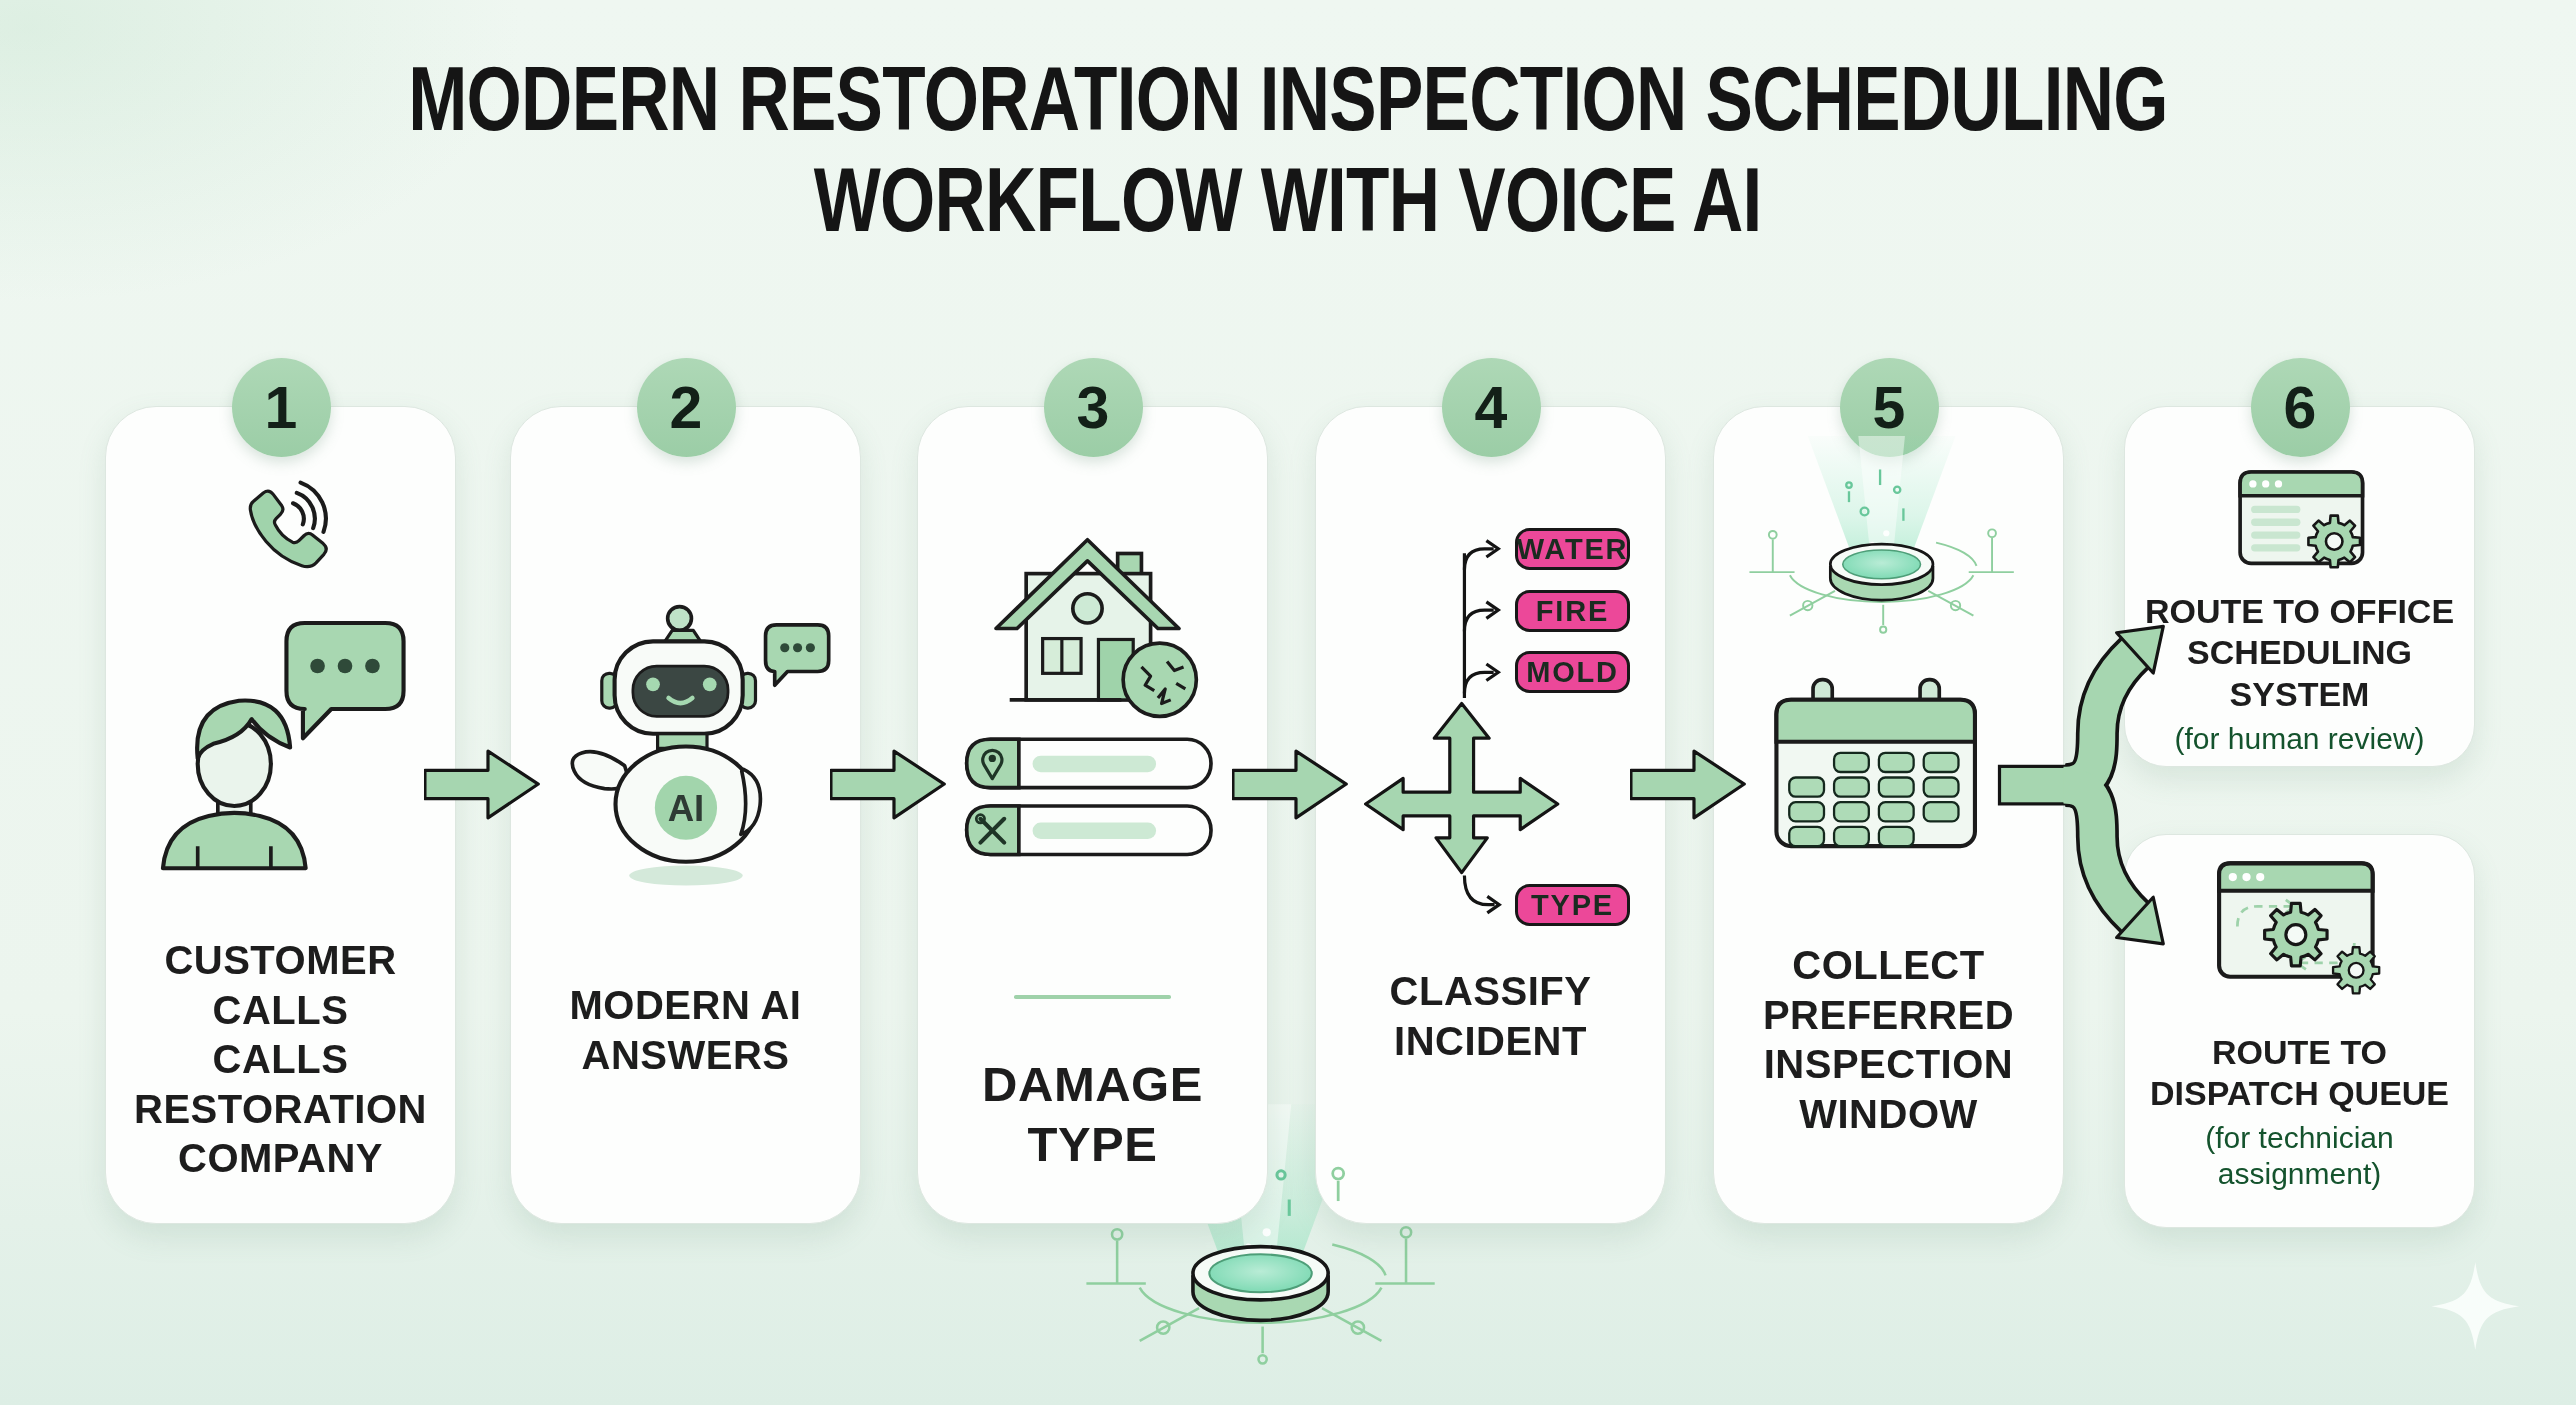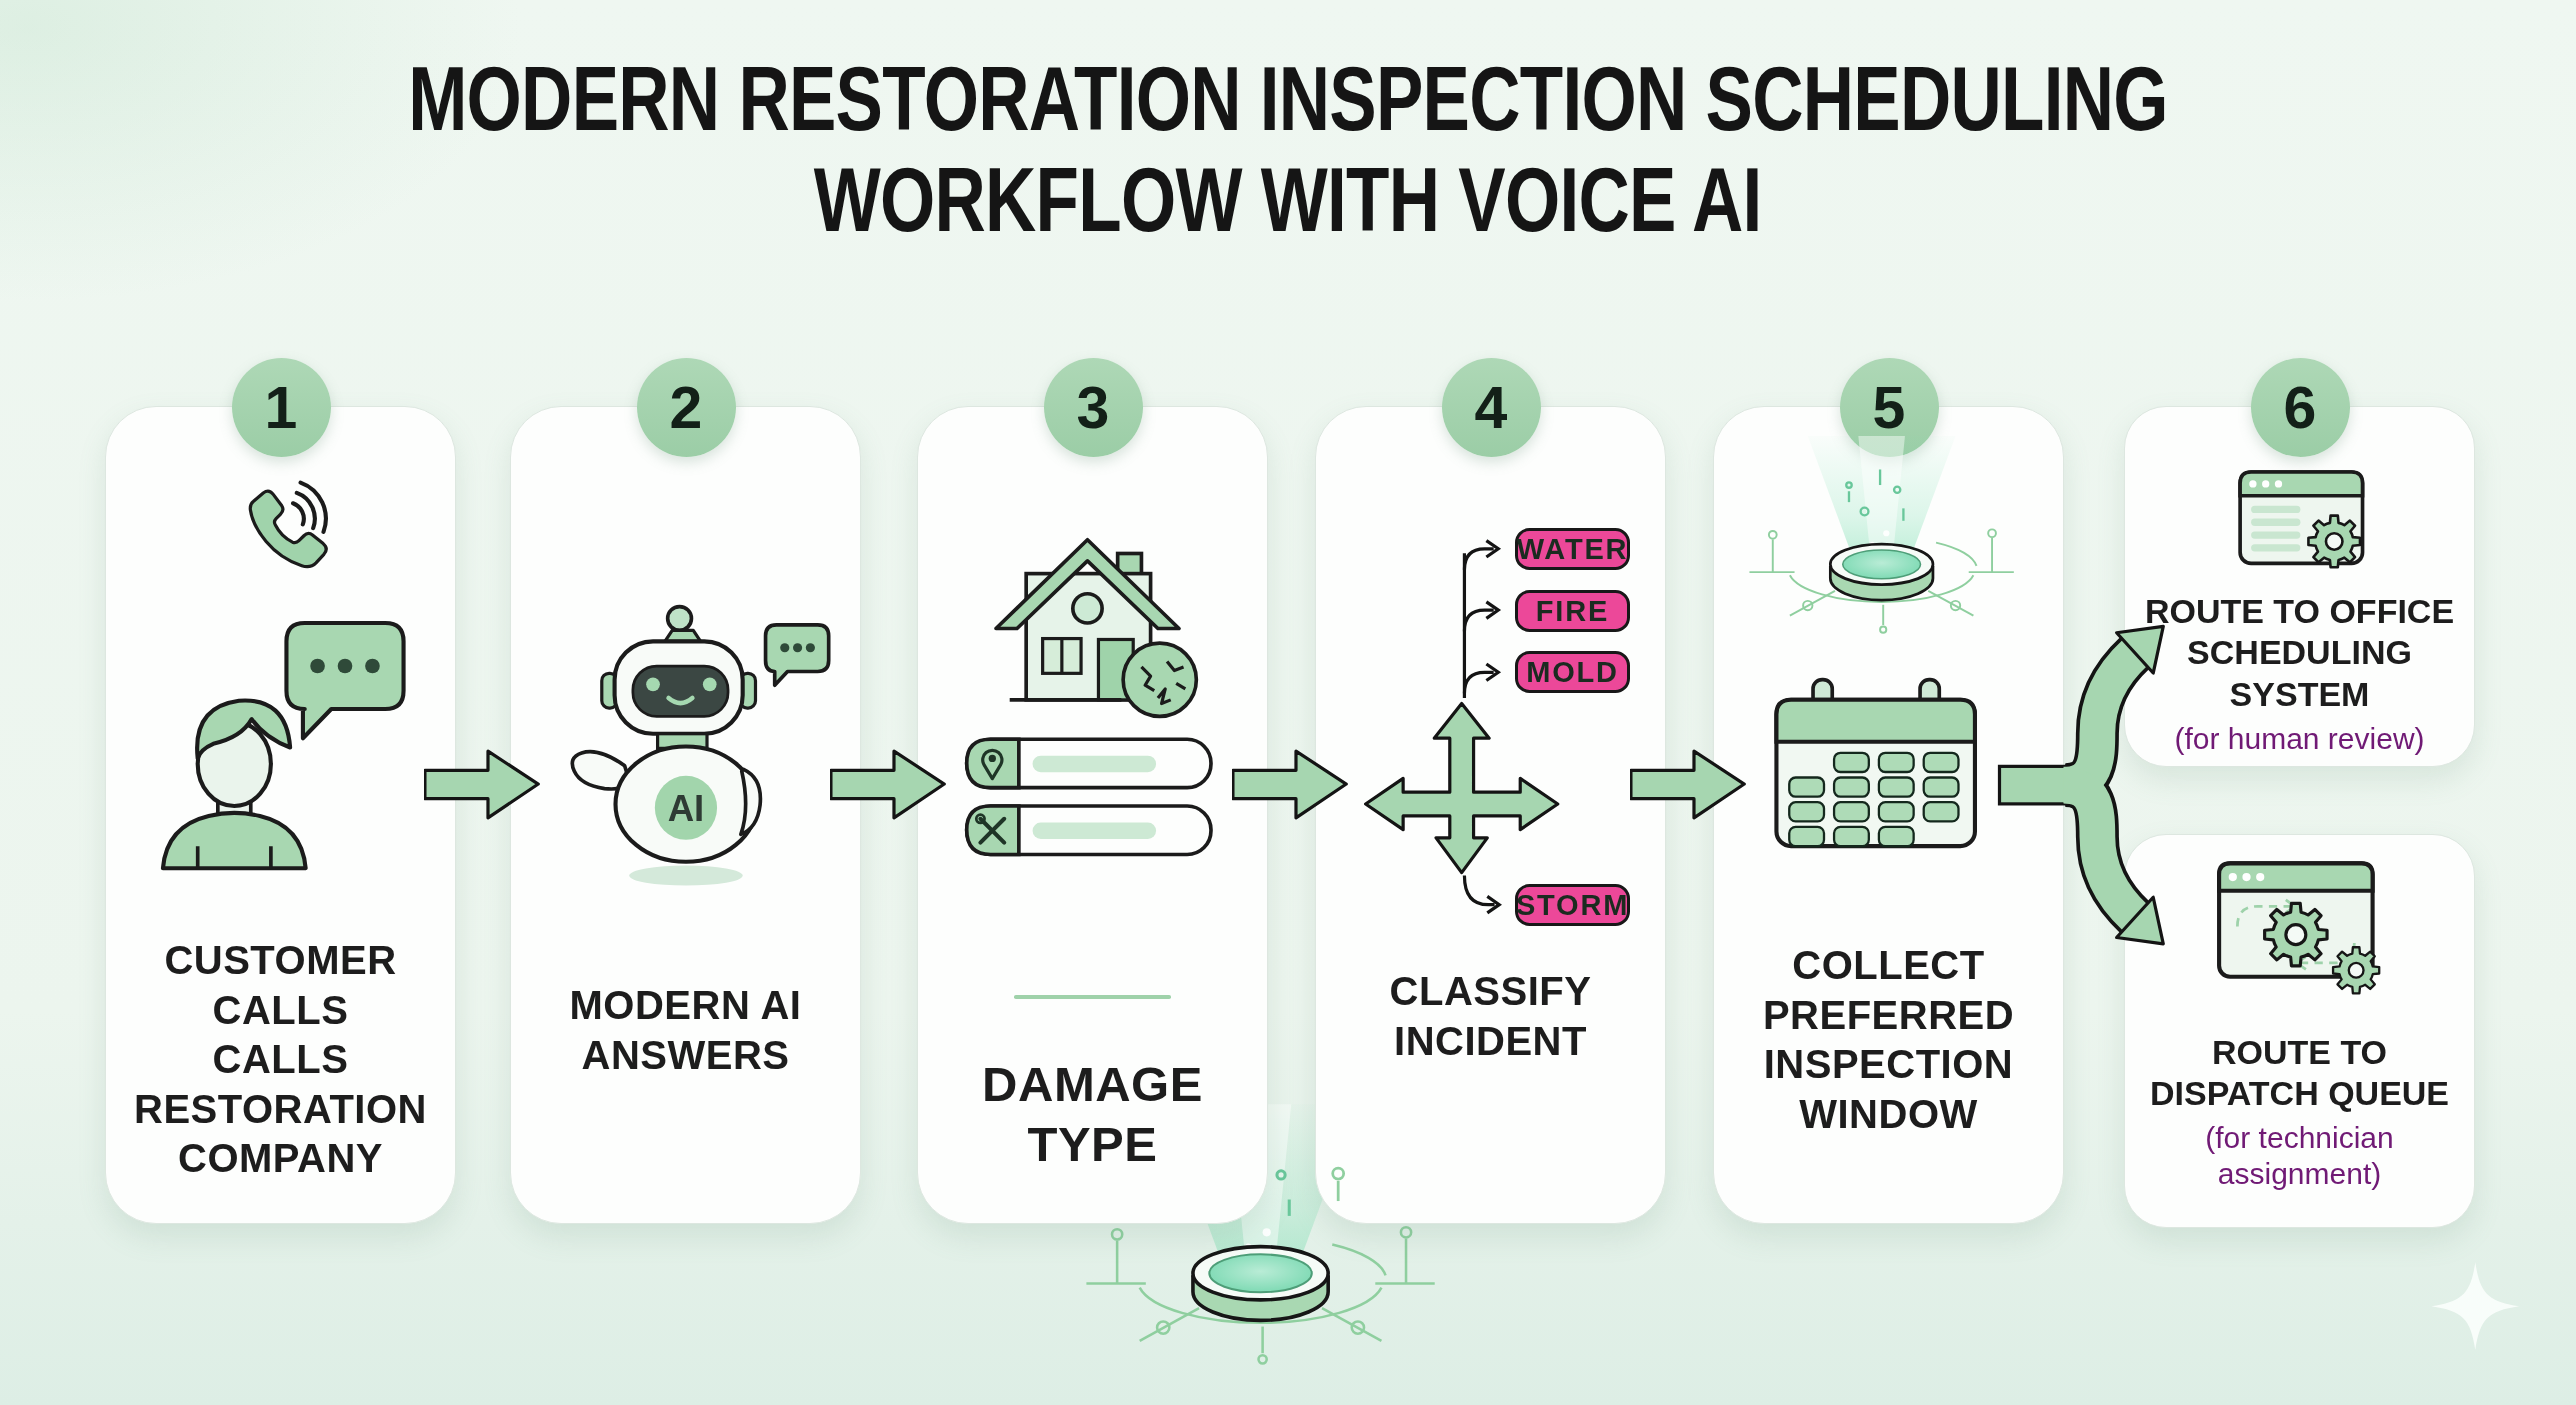--- a/index.html
+++ b/index.html
@@ -41,21 +41,21 @@
   .step-label{
     position:absolute;left:9.1px;right:9.1px;text-align:center;
     font-size:40px;font-weight:800;line-height:1.24;color:#1d1d1d;letter-spacing:0.5px;
   }
   .label-big{font-size:49px;font-weight:800;color:#1d1d1d;margin-top:5px;letter-spacing:0.5px;}
   .divider{width:157px;height:3.7px;background:#9fd2aa;margin:12.8px auto 0 auto;border-radius:1.8px;}
   .route-label{
     position:absolute;left:7.3px;right:7.3px;text-align:center;
     font-size:34px;font-weight:800;line-height:1.22;color:#1d1d1d;
   }
-  .route-note{font-size:30px;font-weight:400;line-height:1.18;margin-top:5.5px;color:#701a75;}
+  .route-note{font-size:30px;font-weight:400;line-height:1.18;margin-top:5.5px;color:#14532d;}
   
   .pill{
     position:absolute;left:199px;width:115px;height:42px;
     background:#ec4899;border:3.7px solid #181818;border-radius:14.6px;
     display:flex;align-items:center;justify-content:center;box-sizing:border-box;
     font-size:29px;font-weight:800;letter-spacing:1.8px;color:#1b2b20;
   }
   svg{display:block;}
   svg text{font-family:"Liberation Sans", sans-serif;}
 </style>
@@ -271,21 +271,21 @@
         <path transform="translate(159,434)" d="M0,-110 L30,-72 L13,-72 L13,-13 L64,-13 L64,-28 L105,0 L64,28 L64,13 L13,13 L13,37 L28,37 L0,75 L-28,37 L-13,37 L-13,13 L-64,13 L-64,28 L-105,0 L-64,-28 L-64,-13 L-13,-13 L-13,-72 L-30,-72 Z" fill="#a6d6b0" stroke="#141414" stroke-width="3.5" stroke-linejoin="round"></path>
       </g>
       <g stroke="#8fcf9f" fill="none" stroke-width="3">
         <circle cx="24" cy="838" r="6"></circle>
         <line x1="24" y1="846" x2="24" y2="868"></line>
       </g>
     </svg>
     <div class="pill" style="top:121px">WATER</div>
     <div class="pill" style="top:183px">FIRE</div>
     <div class="pill" style="top:244px">MOLD</div>
-    <div class="pill" style="top:477px">STORM</div>
+    <div class="pill" style="top:477px">TYPE</div>
     <div class="step-label prelines" style="top:560px">CLASSIFY
 INCIDENT</div>
   </section>
 
   <section class="card step-card" style="left:1713px;z-index:1">
     <div class="badge">
       <span>5</span>
     </div>
     <svg class="abs" style="left:0;top:0" width="349" height="816" viewBox="0 0 381 892">
       <g transform="translate(183,172) scale(0.85)">

